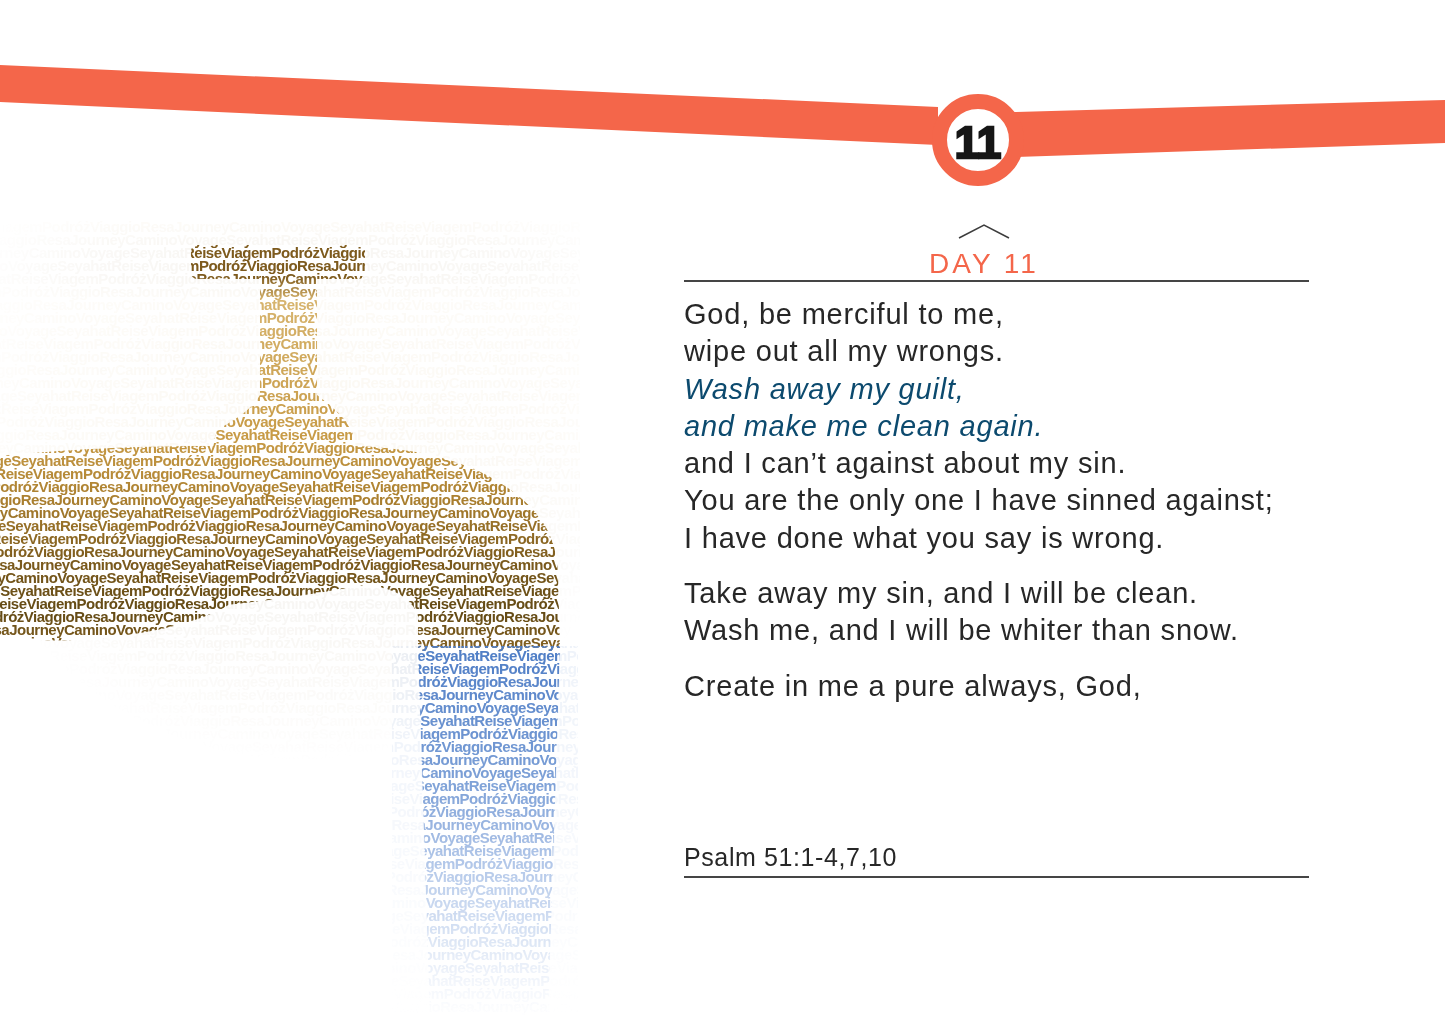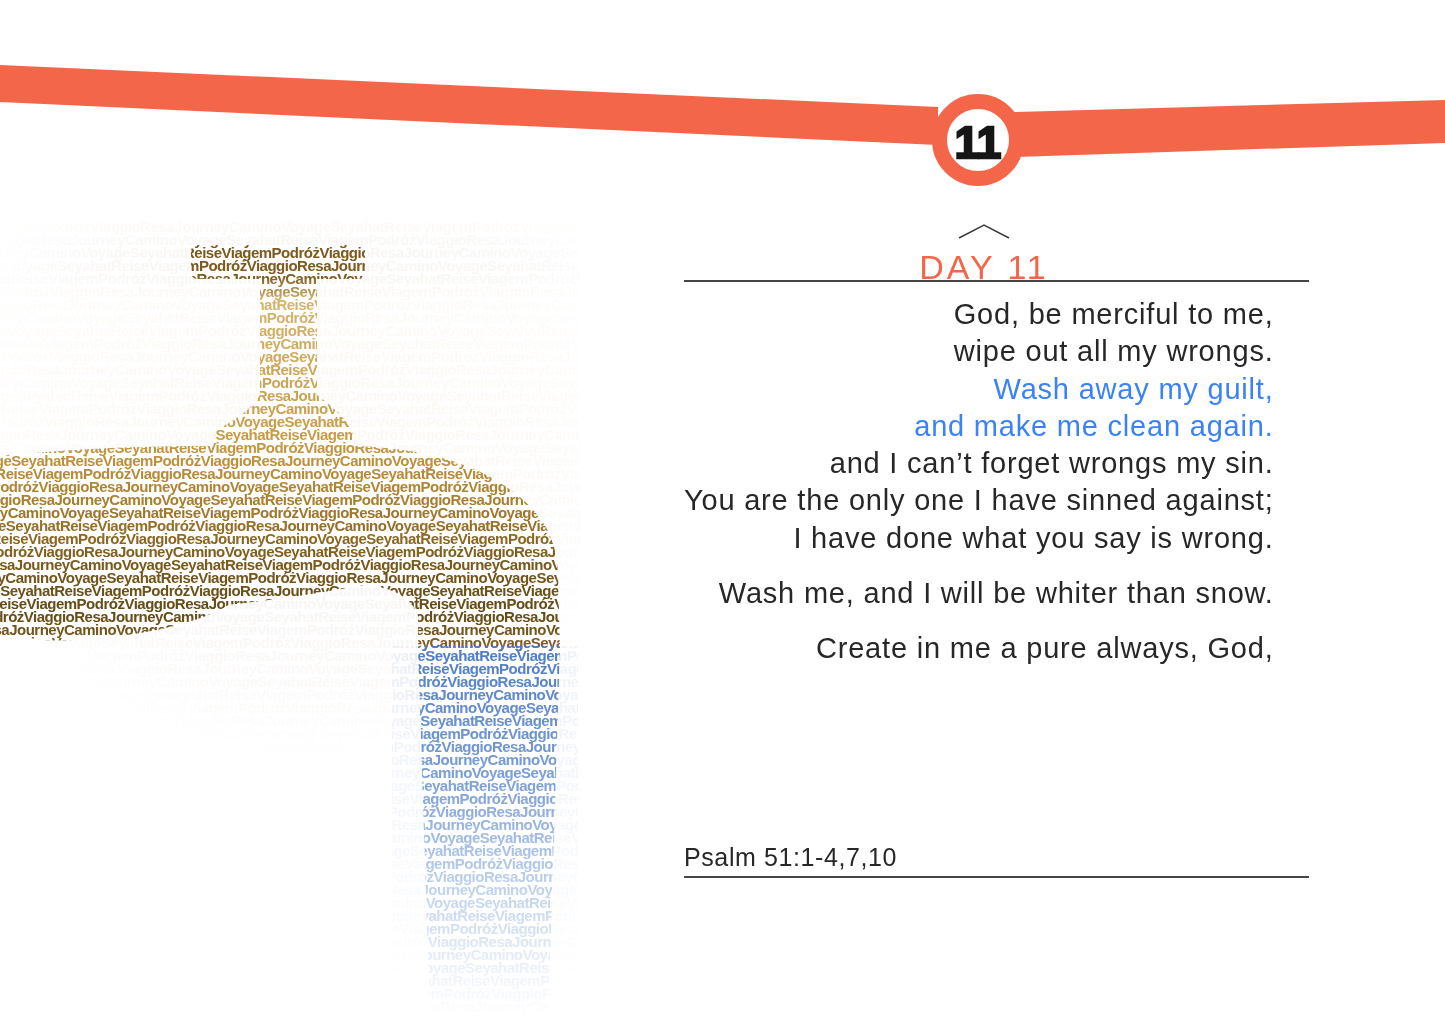--- a/index.html
+++ b/index.html
@@ -17,37 +17,37 @@
     paint-order:stroke; stroke-width:2.5px;
   }
   
   .header-block{
     position:absolute; left:684px; top:222px; width:600px;
     text-align:center;
   }
   .chevron-svg{display:inline-block;}
   .day-label{
     margin-top:2px;
-    font-size:34px; letter-spacing:3px; font-weight:400;
+    font-size:28px; letter-spacing:3px; font-weight:400;
   }
   .rule{
     position:absolute; left:684px; width:625px; height:0;
     border-top:2px solid #454545;
   }
   .rule-top{top:280px;}
   .rule-bottom{top:876px;}
   
   .psalm-text{
     position:absolute; left:684px; top:296px;
     font-size:29px; line-height:37.3px; letter-spacing:0.8px;
     color:#272727; white-space:nowrap;
   }
-  .stanza{margin:0 0 18px 0;text-align:right;}
+  .stanza{margin:0 0 18px 0;}
   .psalm-line{white-space:nowrap;}
-  .psalm-line.highlight{color:#3b82f6;}
+  .psalm-line.highlight{color:#0c4a6e;font-style:italic;}
   .reference{
     position:absolute; left:684px; top:843px;
     font-size:25px; letter-spacing:0.6px; color:#272727;
   }
   
   .art-svg{position:absolute; left:0; top:0;}
   #art-rows text{
     font-family:"Liberation Sans", sans-serif;
     font-weight:bold; font-size:15px; letter-spacing:-0.5px;
   }
@@ -203,25 +203,26 @@
   </div>
 
   <div class="rule rule-top"></div>
 
   <div class="psalm-text">
       <div class="stanza">
         <div class="psalm-line">God, be merciful to me,</div>
         <div class="psalm-line">wipe out all my wrongs.</div>
         <div class="psalm-line highlight">Wash away my guilt,</div>
         <div class="psalm-line highlight">and make me clean again.</div>
-        <div class="psalm-line">and I can’t forget wrongs my sin.</div>
+        <div class="psalm-line">and I can’t against about my sin.</div>
         <div class="psalm-line">You are the only one I have sinned against;</div>
         <div class="psalm-line">I have done what you say is wrong.</div>
       </div>
       <div class="stanza">
+        <div class="psalm-line">Take away my sin, and I will be clean.</div>
         <div class="psalm-line">Wash me, and I will be whiter than snow.</div>
       </div>
       <div class="stanza">
         <div class="psalm-line">Create in me a pure always, God,</div>
       </div>
     </div>
 
   <div class="rule rule-bottom"></div>
 
   <div class="reference">Psalm 51:1-4,7,10</div>

